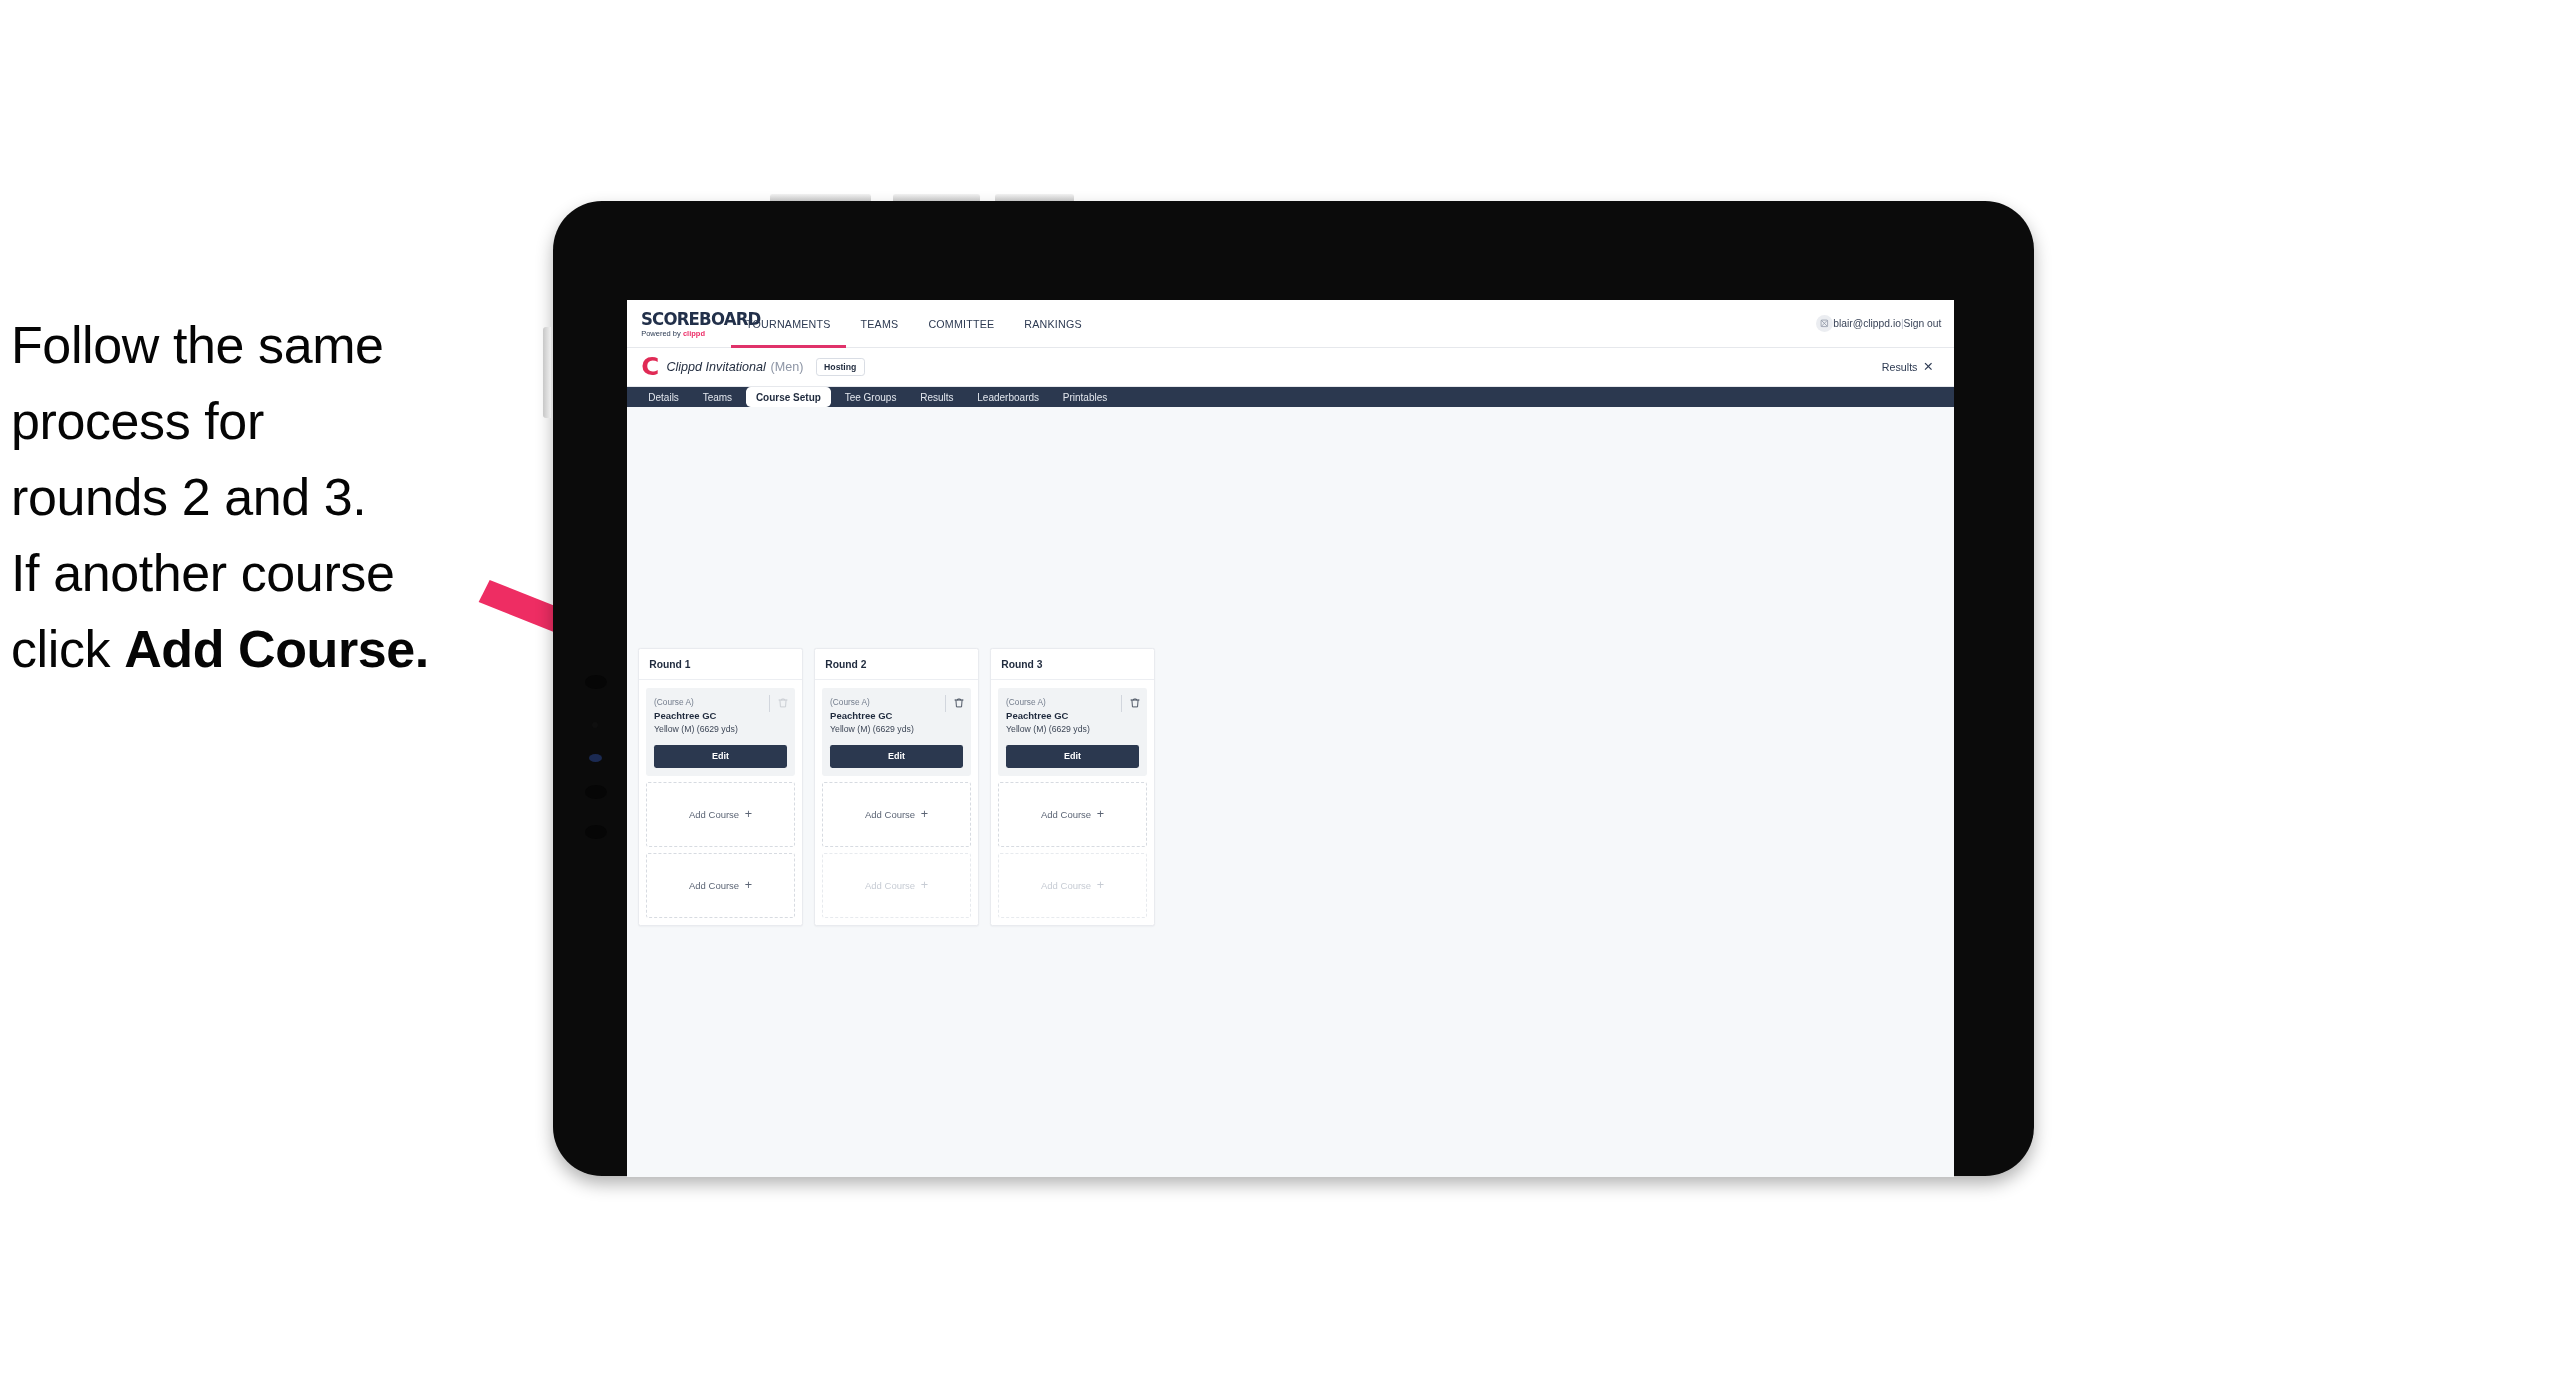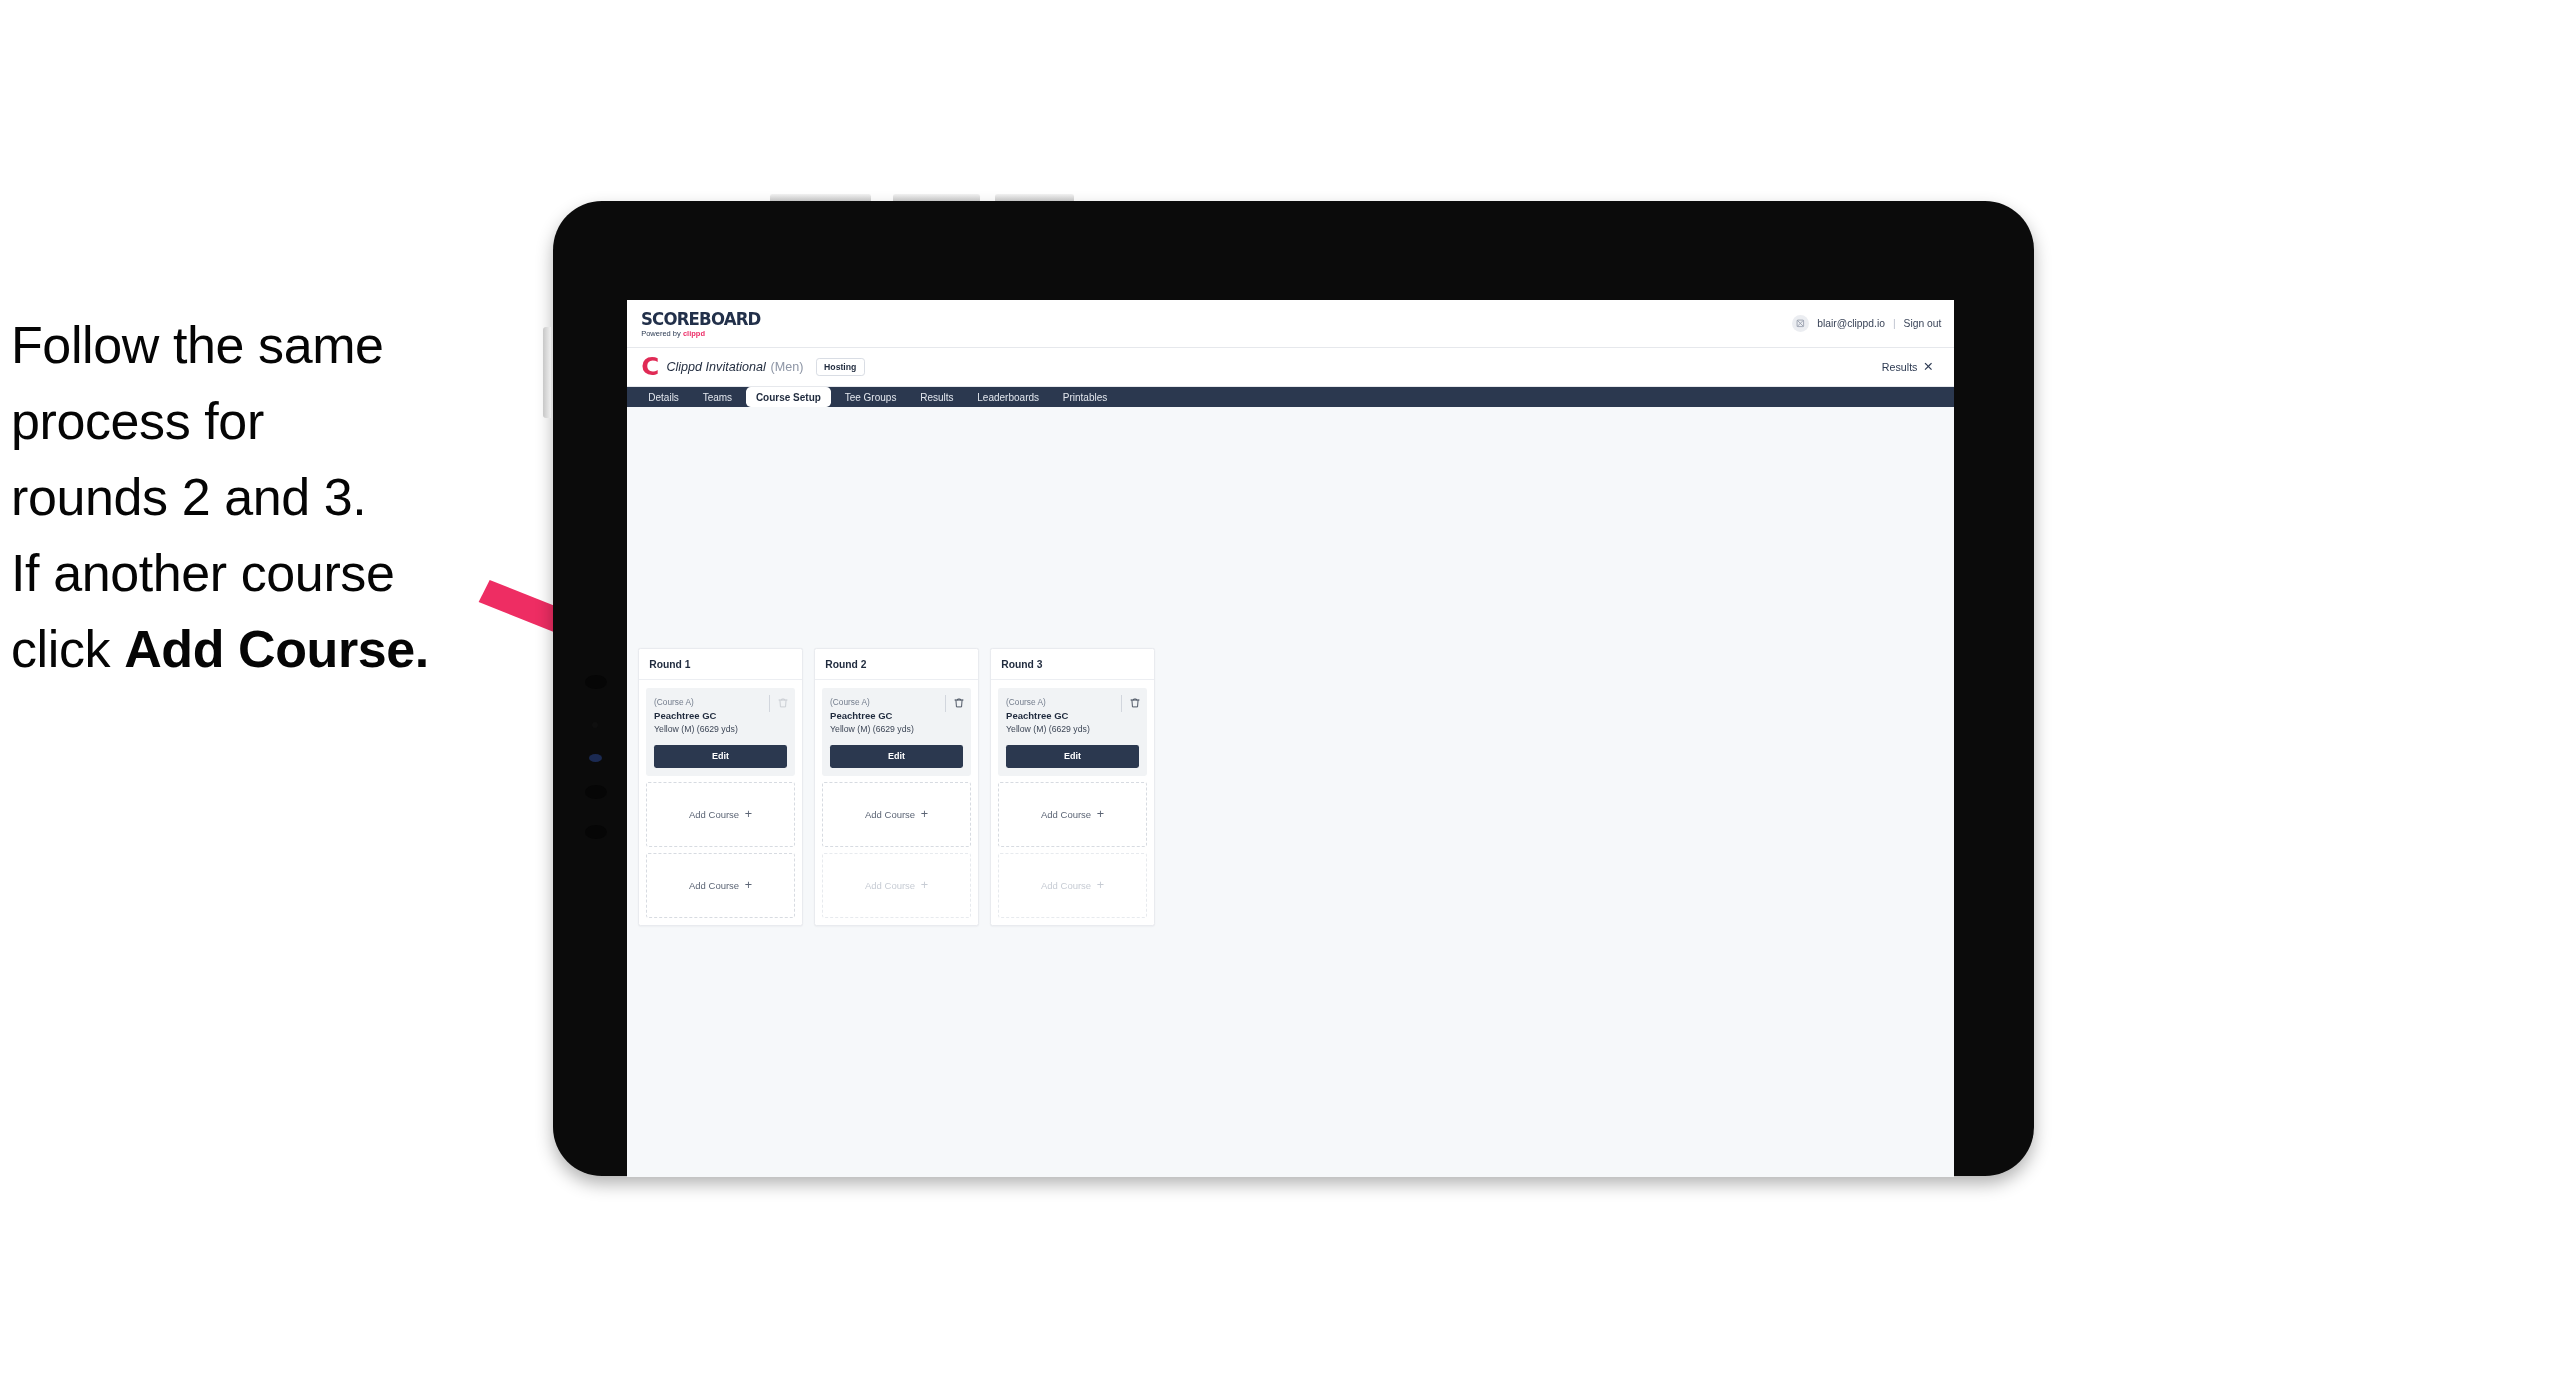--- a/index.html
+++ b/index.html
@@ -152,21 +152,20 @@
     content: "";
     position: absolute;
     left: 0; right: 0; bottom: -0.8px;
     height: 2.4px;
     background: #e0326a;
   }
   .nav-right {
     margin-left: auto;
     display: flex;
     align-items: center;
-    gap: 8px;
     padding-right: 12.6px;
     font-size: 10.3px;
     color: #3a4458;
   }
   .avatar {
     width: 17.4px; height: 17.4px; border-radius: 50%;
     background: #ebedf1;
     display: flex; align-items: center; justify-content: center;
     color: #8b93a3; font-size: 8px;
   }
@@ -360,20 +359,26 @@
   <div class="dot d3"></div>
   <div class="dot d4"></div>
   <div class="dot d5"></div>
 
   <div class="screen">
 
     <div class="topnav">
       <div class="brand">
         <div class="brand-word">SCOREBOARD</div>
         <div class="brand-sub"><span>Powered by </span><span class="pk">clippd</span></div>
+      </div>
+      <div class="nav-items">
+        <div class="nav-item active">TOURNAMENTS</div>
+        <div class="nav-item">TEAMS</div>
+        <div class="nav-item">COMMITTEE</div>
+        <div class="nav-item">RANKINGS</div>
       </div>
       <div class="nav-right">
         <div class="avatar">
           <svg width="8.7" height="8.7" viewBox="0 0 16 16" fill="none" stroke="#8b93a3" stroke-width="1.4">
             <rect x="2" y="2" width="12" height="12" rx="1.5"></rect>
             <path d="M2.5 13.5 L13.5 2.5 M2.5 2.5 L13.5 13.5"></path>
           </svg>
         </div>
         <span>blair@clippd.io</span>
         <span class="nav-sep">|</span>

